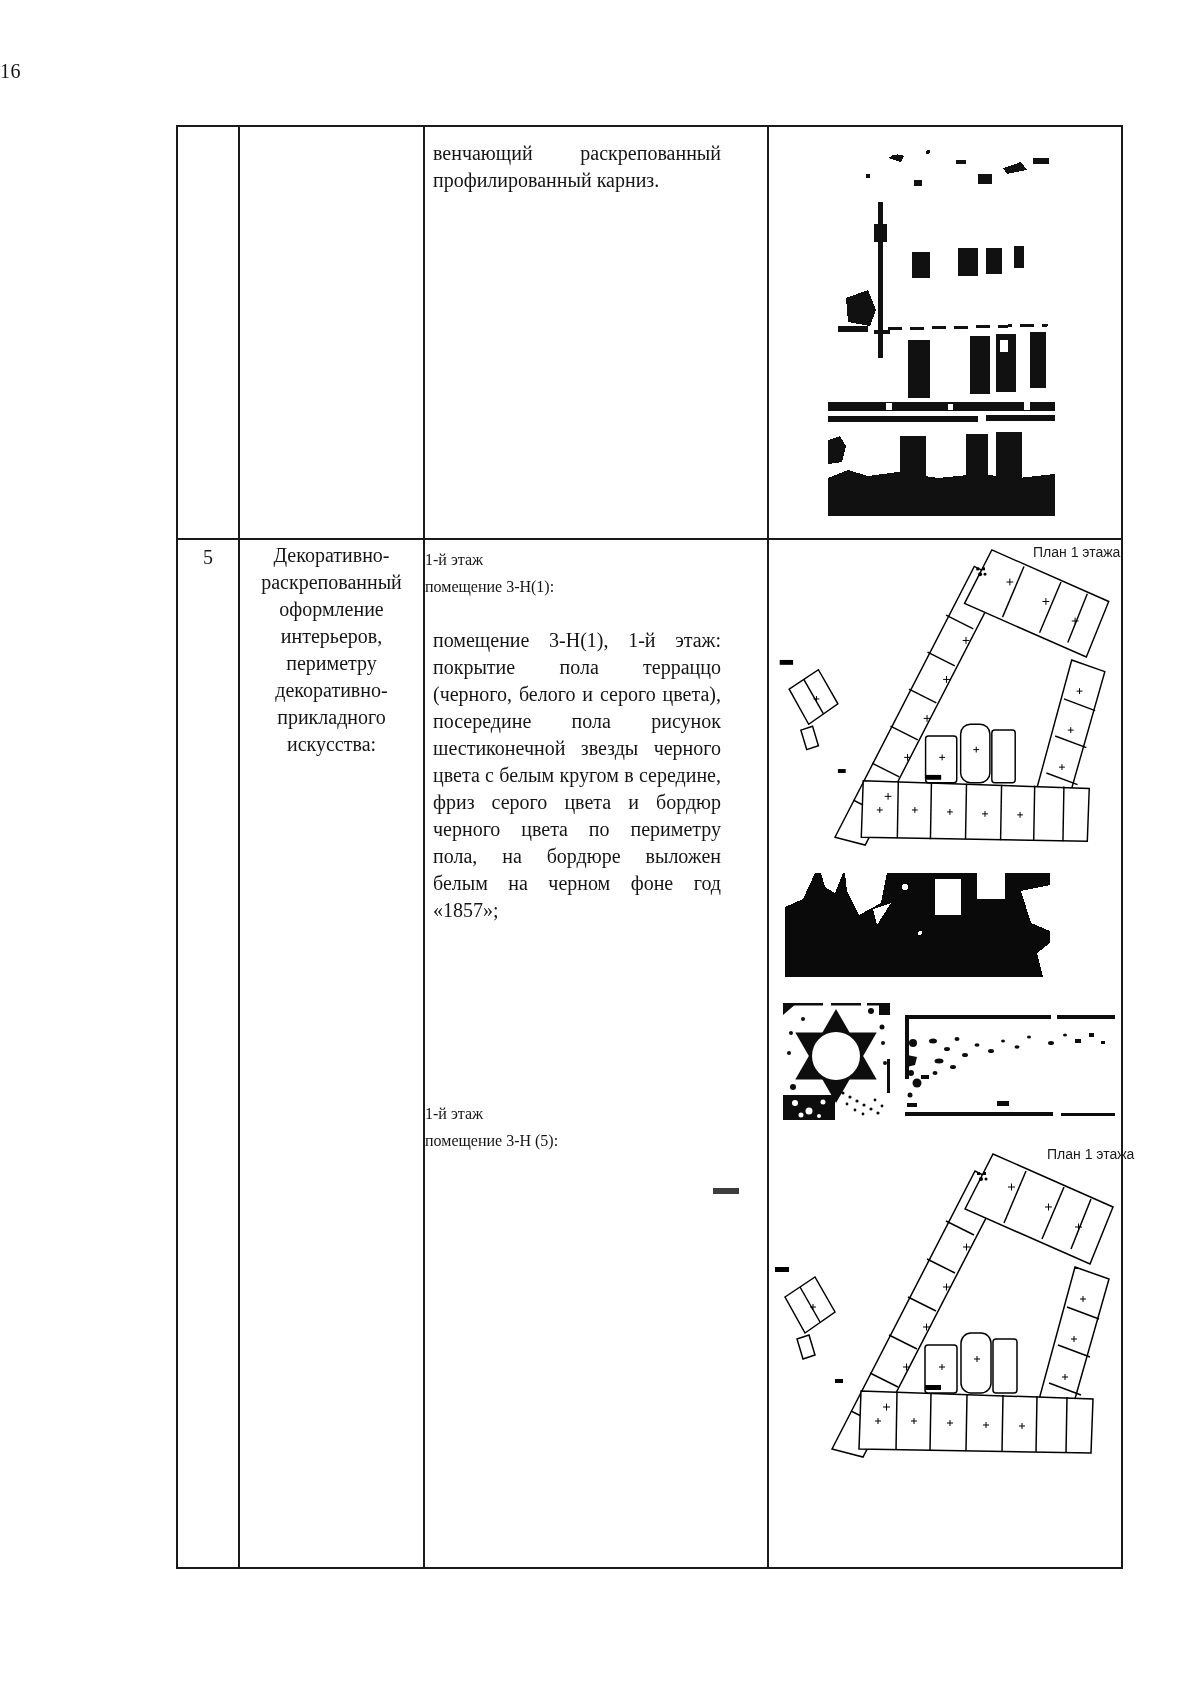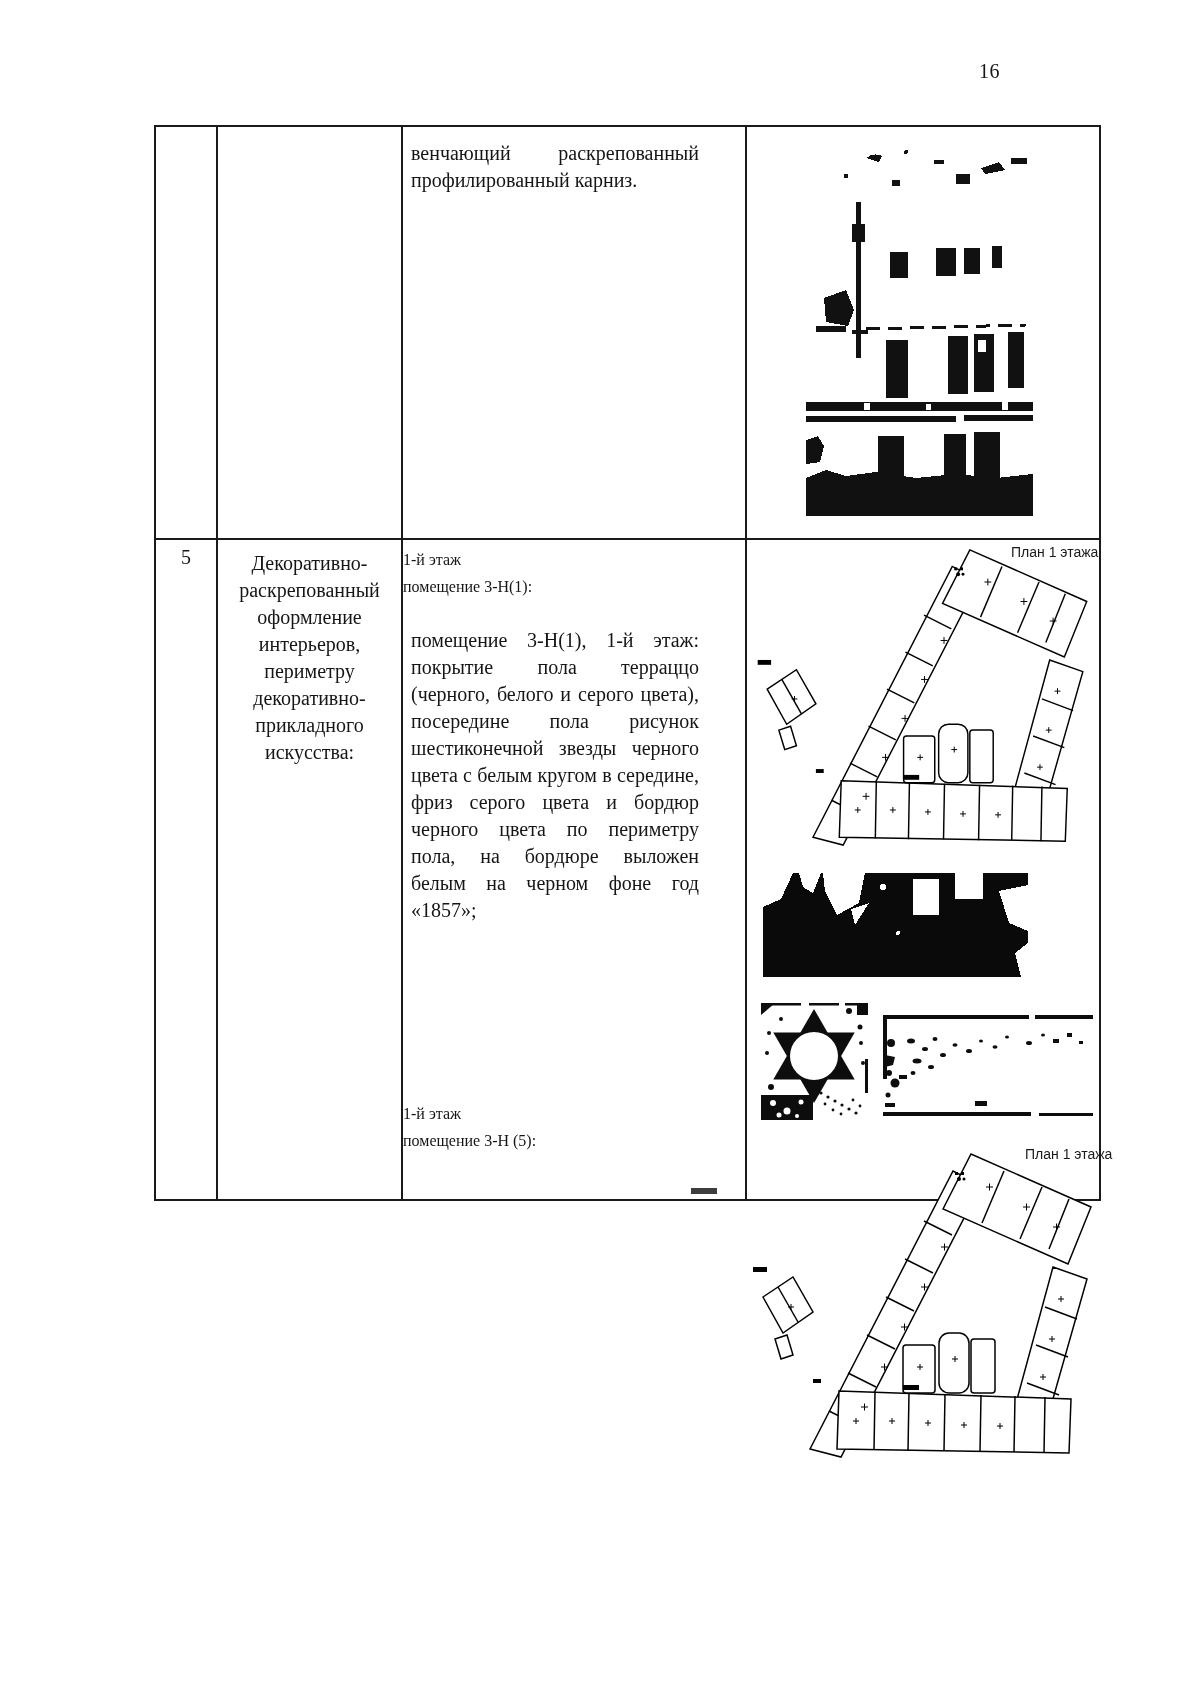--- a/index.html
+++ b/index.html
@@ -1,29 +1,29 @@
 <!DOCTYPE html>
 <html><head>
 <meta charset="utf-8">
 <style>
   html,body{margin:0;padding:0;background:#ffffff;}
   .page{position:relative;width:1200px;height:1697px;background:#fff;
         font-family:"Liberation Serif", serif;color:#151515;overflow:hidden;}
-  .page-number{position:absolute;top:60px;left:0;width:1000px;text-align:right;
+  .page-number{position:absolute;top:60px;left:0;width:1000px;text-align:left;
         font-size:20px;letter-spacing:.5px;}
-  .doc-table{position:absolute;left:154px;top:125px;width:947px;height:1076px;
+  .doc-table{position:absolute;left:176px;top:125px;width:947px;height:1444px;
         border:2px solid #1a1a1a;box-sizing:border-box;display:grid;
         grid-template-columns:62px 185px 344px auto;grid-template-rows:413px auto;}
   .cell{box-sizing:border-box;position:relative;}
   .br{border-right:2px solid #1a1a1a;}
   .bb{border-bottom:2px solid #1a1a1a;}
   .para{font-size:20px;line-height:27px;text-align:justify;margin:13px 46px 0 8px;}
   .para-main{margin-top:27px;}
   .num-cell{text-align:center;padding-top:6px;font-size:20px;}
-  .cat-cell{text-align:center;padding-top:10px;font-size:20px;line-height:27px;}
+  .cat-cell{text-align:center;padding-top:2px;font-size:20px;line-height:27px;}
   .center-head{text-align:left;font-size:16px;line-height:27px;padding-top:6px;}
   .head2{position:absolute;left:0;right:0;top:560px;padding-top:0;}
   .abs{position:absolute;}
   .plan-label{position:absolute;font-family:"Liberation Sans", sans-serif;
         font-size:14px;color:#1a1a1a;white-space:nowrap;}
   .tiny-smudge{position:absolute;width:26px;height:6px;background:#1b1b1b;opacity:.85;}
   svg{display:block;}
 </style>
 </head>
 <body>

